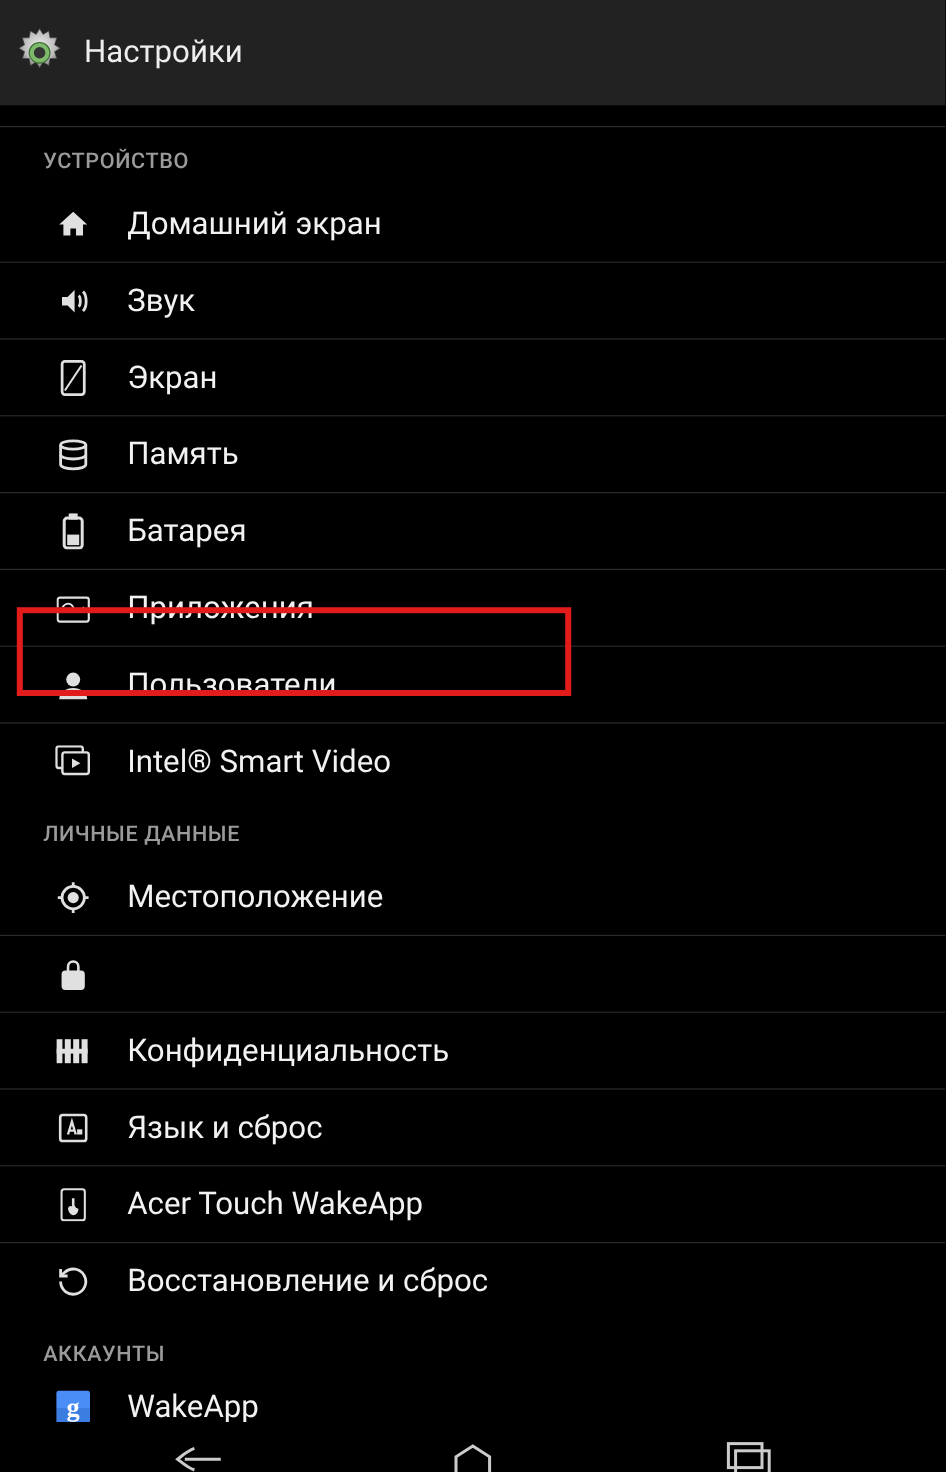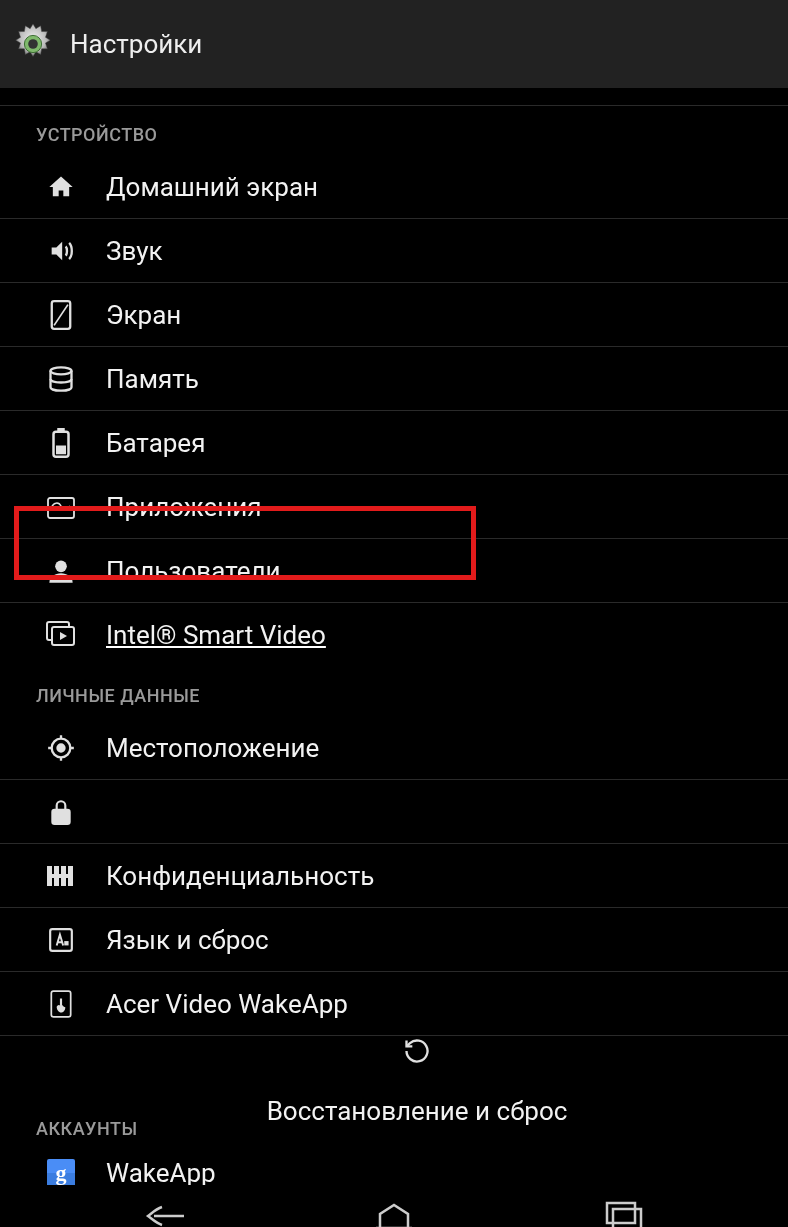--- a/index.html
+++ b/index.html
@@ -195,21 +195,21 @@
   <div class="list-item">
     <span class="icon-slot">
       <svg width="28" height="28" viewBox="0 0 24 24" fill="#e0e0e0">
         <circle cx="12" cy="8" r="5"></circle>
         <path d="M2 22c0-5 5-8 10-8s10 3 10 8z"></path>
       </svg>
     </span>
     <span class="label">Пользователи</span>
   </div>
 
-  <div class="list-item" style="border-bottom:none;text-decoration:underline;">
+  <div class="list-item" style="border-bottom:none;">
     <span class="icon-slot">
       <svg width="30" height="28" viewBox="0 0 30 28" fill="none" stroke="#e0e0e0" stroke-width="2">
         <rect x="1" y="1" width="22" height="18" rx="2"></rect>
         <rect x="6" y="6" width="22" height="18" rx="2" fill="#000"></rect>
         <polygon points="14,11 14,19 21,15" fill="#e0e0e0" stroke="none"></polygon>
       </svg>
     </span>
     <span class="label">Intel® Smart Video</span>
   </div>
 
@@ -260,24 +260,24 @@
   </div>
 
   <div class="list-item">
     <span class="icon-slot">
       <svg width="24" height="28" viewBox="0 0 20 26" fill="none" stroke="#e0e0e0" stroke-width="1.6">
         <rect x="1" y="1" width="18" height="24" rx="2"></rect>
         <path d="M10 8v6l3 4" stroke-width="2" fill="none"></path>
         <path d="M8 14c-1 0-2 1-2 2 0 2 2 5 4 5s4-2 4-5" fill="#e0e0e0" stroke="none"></path>
       </svg>
     </span>
-    <span class="label">Acer Video WakeApp</span>
-  </div>
-
-  <div class="list-item" style="border-bottom:none;flex-direction:column;">
+    <span class="label">Acer Touch WakeApp</span>
+  </div>
+
+  <div class="list-item" style="border-bottom:none;">
     <span class="icon-slot">
       <svg width="28" height="28" viewBox="0 0 24 24" fill="none" stroke="#e0e0e0" stroke-width="2">
         <path d="M3 12a9 9 0 1 0 3-6.7L3 8"></path>
         <path d="M3 3v5h5"></path>
       </svg>
     </span>
     <span class="label">Восстановление и сброс</span>
   </div>
 
   <div class="section-header">АККАУНТЫ</div>

